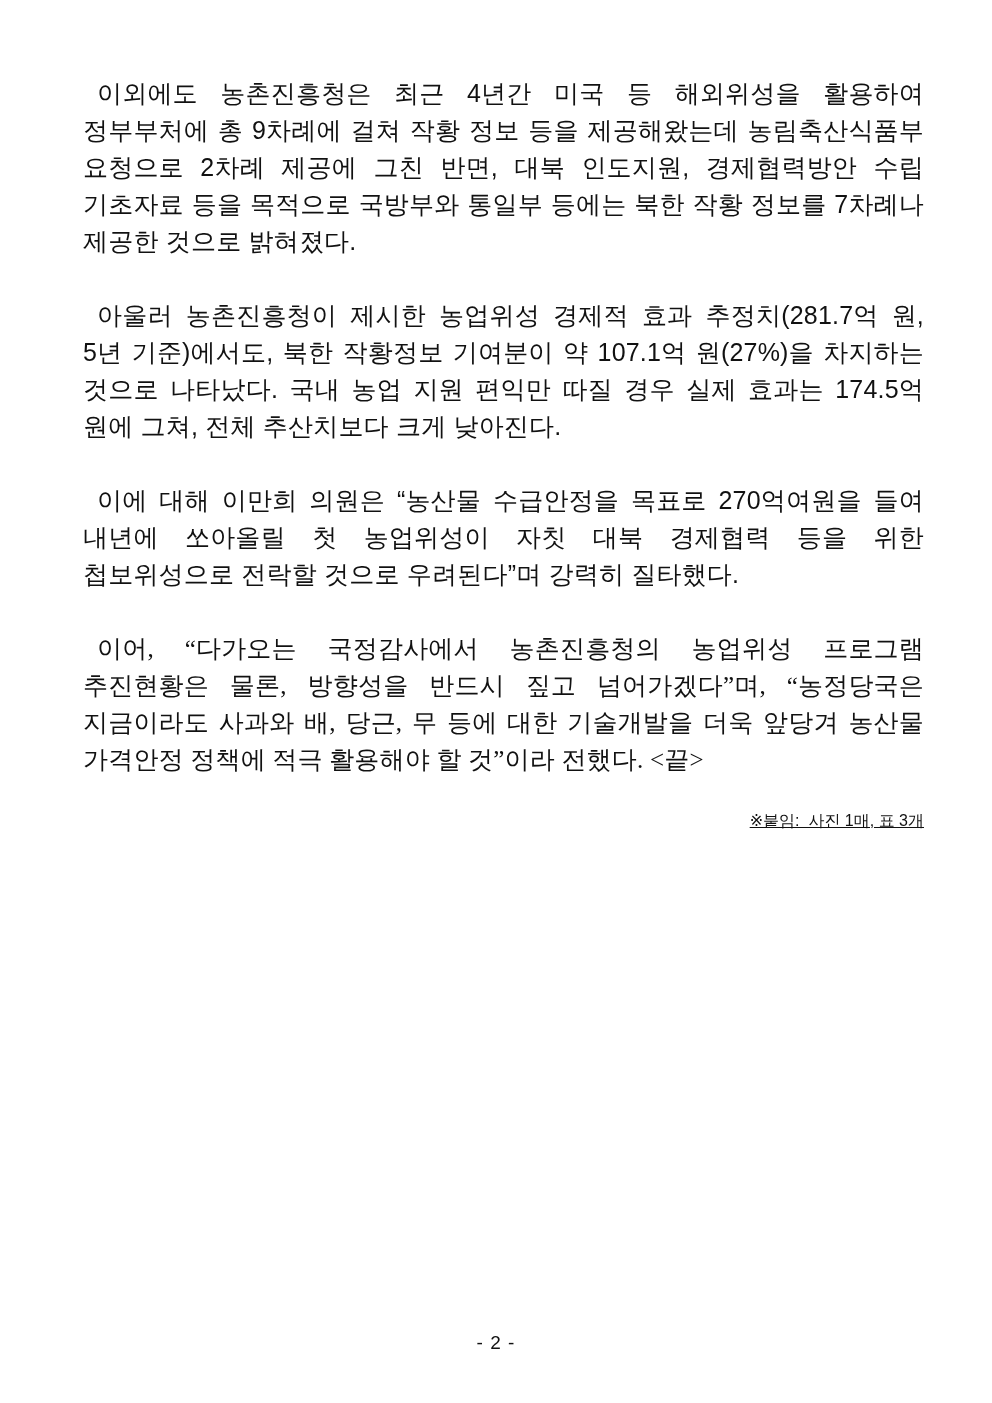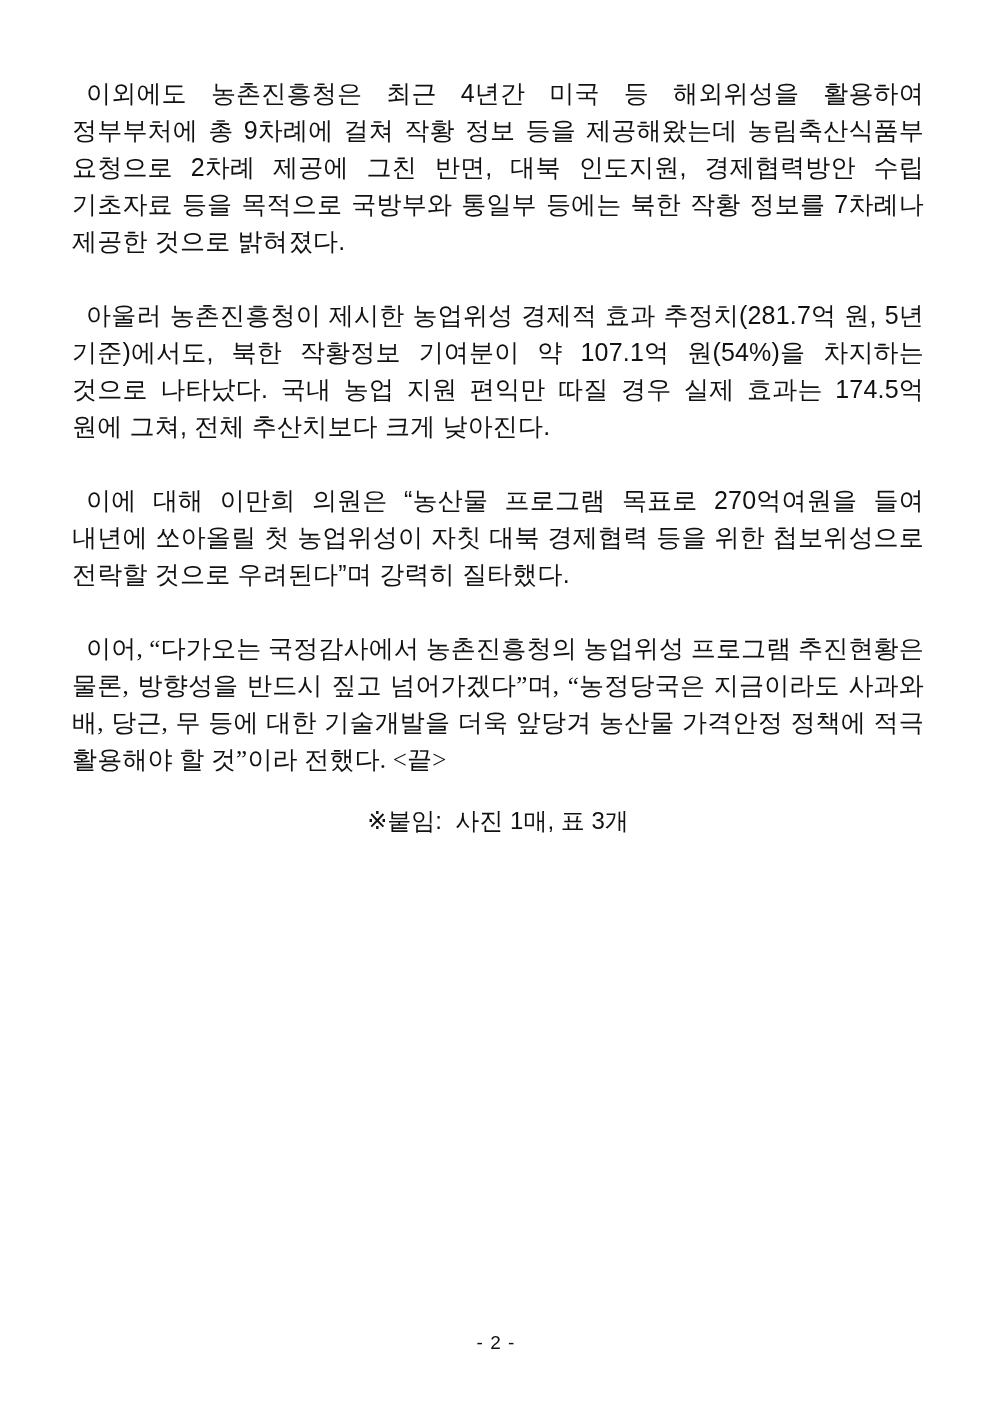--- a/index.html
+++ b/index.html
@@ -17,54 +17,55 @@
     color: #111111;
     overflow: hidden;
   }
   .content {
     position: absolute;
     top: 75px;
     left: 72px;
     right: 68px;
   }
   p.para {
-    margin: 0 0 37px 0;
+    margin: 0 0 37px 11px;
     font-size: 25px;
     line-height: 37px;
     text-align: justify;
     text-indent: 14px;
     word-break: keep-all;
     letter-spacing: 0.2px;
   }
   p.para:last-of-type {
     margin-bottom: 0;
     font-family: Liberation Serif, serif;
   }
   .attachment {
     margin-top: 29px;
-    font-size: 24px;
+    font-size: 16px;
     line-height: 28px;
     white-space: pre-wrap;
-    text-align: center;
+    text-align: right;
+    text-decoration: underline;
   }
   .pagenum {
     position: absolute;
     top: 1332px;
     left: 0;
     right: 0;
     text-align: center;
     font-size: 19px;
     letter-spacing: 1px;
   }
 </style>
 </head>
 <body>
 
 <div class="page">
   <div class="content">
     <p class="para">이외에도 농촌진흥청은 최근 4년간 미국 등 해외위성을 활용하여 정부부처에 총 9차례에 걸쳐 작황 정보 등을 제공해왔는데 농림축산식품부 요청으로 2차례 제공에 그친 반면, 대북 인도지원, 경제협력방안 수립 기초자료 등을 목적으로 국방부와 통일부 등에는 북한 작황 정보를 7차례나 제공한 것으로 밝혀졌다.</p>
-    <p class="para">아울러 농촌진흥청이 제시한 농업위성 경제적 효과 추정치(281.7억 원, 5년 기준)에서도, 북한 작황정보 기여분이 약 107.1억 원(54%)을 차지하는 것으로 나타났다. 국내 농업 지원 편익만 따질 경우 실제 효과는 174.5억 원에 그쳐, 전체 추산치보다 크게 낮아진다.</p>
-    <p class="para">이에 대해 이만희 의원은 “농산물 프로그램 목표로 270억여원을 들여 내년에 쏘아올릴 첫 농업위성이 자칫 대북 경제협력 등을 위한 첩보위성으로 전락할 것으로 우려된다”며 강력히 질타했다.</p>
+    <p class="para">아울러 농촌진흥청이 제시한 농업위성 경제적 효과 추정치(281.7억 원, 5년 기준)에서도, 북한 작황정보 기여분이 약 107.1억 원(27%)을 차지하는 것으로 나타났다. 국내 농업 지원 편익만 따질 경우 실제 효과는 174.5억 원에 그쳐, 전체 추산치보다 크게 낮아진다.</p>
+    <p class="para">이에 대해 이만희 의원은 “농산물 수급안정을 목표로 270억여원을 들여 내년에 쏘아올릴 첫 농업위성이 자칫 대북 경제협력 등을 위한 첩보위성으로 전락할 것으로 우려된다”며 강력히 질타했다.</p>
     <p class="para">이어, “다가오는 국정감사에서 농촌진흥청의 농업위성 프로그램 추진현황은 물론, 방향성을 반드시 짚고 넘어가겠다”며, “농정당국은 지금이라도 사과와 배, 당근, 무 등에 대한 기술개발을 더욱 앞당겨 농산물 가격안정 정책에 적극 활용해야 할 것”이라 전했다. &lt;끝&gt;</p>
     <div class="attachment">※붙임:  사진 1매, 표 3개</div>
   </div>
   <div class="pagenum">- 2 -</div>
 </div>
 
 </body></html>

